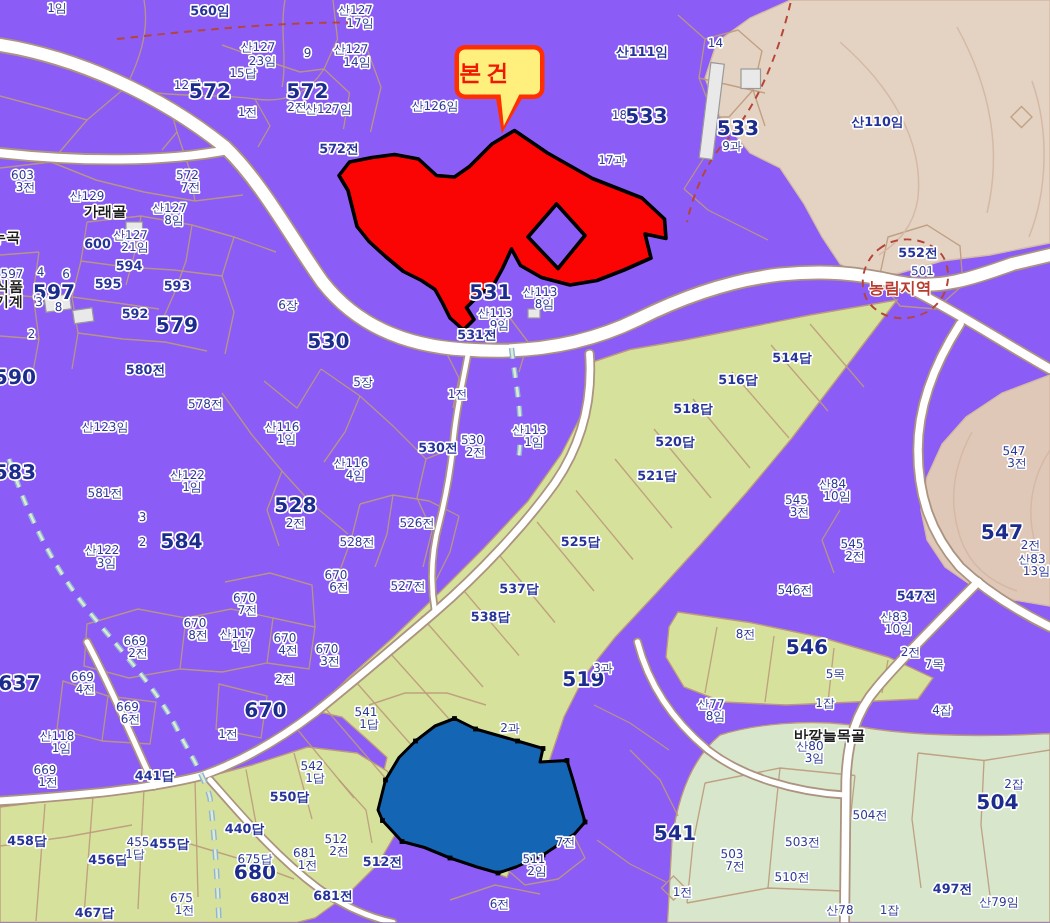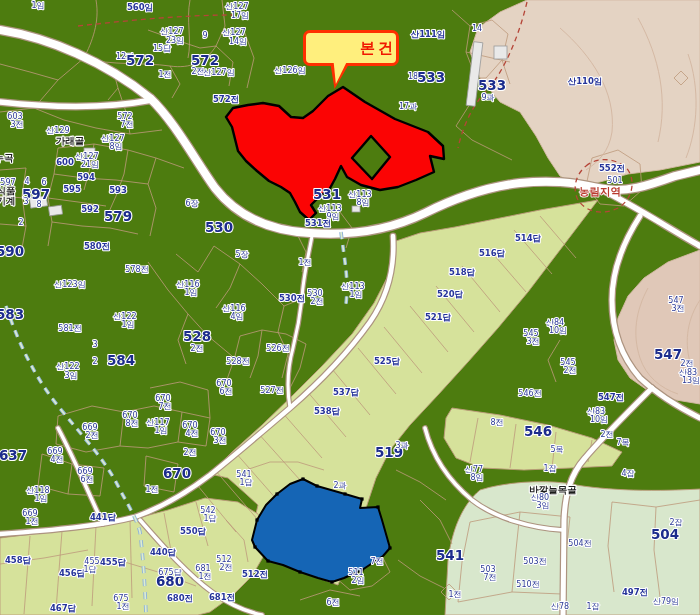--- a/index.html
+++ b/index.html
@@ -1,31 +1,31 @@
 <!DOCTYPE html>
 <html><head>
 <meta charset="utf-8">
 <style>
   html,body{margin:0;padding:0;background:#888;}
-  .stage{position:relative;width:700px;height:615px;overflow:hidden;background:#4d7c0f;
+  .stage{position:relative;width:700px;height:615px;overflow:hidden;background:#8b5cf6;
          font-family:"DejaVu Sans","Liberation Sans",sans-serif;}
   svg{position:absolute;left:0;top:0;}
   
   text{font-family:"DejaVu Sans","Liberation Sans",sans-serif;text-anchor:middle;
        paint-order:stroke;stroke:#ffffff;stroke-width:2.2px;stroke-linejoin:round;}
   text.lbl-s {font-size:8px;fill:#2c3a96;}
   text.lbl-sb{font-size:8.5px;font-weight:bold;fill:#26349a;}
   text.lbl-b {font-size:13.5px;font-weight:bold;fill:#1c2c8c;}
   text.lbl-k {font-size:9.5px;font-weight:bold;fill:#1c1c1c;}
   text.lbl-r {font-size:10.5px;font-weight:bold;fill:#b93a2e;stroke-width:1.6px;}
   
   .callout{position:absolute;left:303px;top:30px;width:54px;height:30px;background:#ffef7d;
            border:3px solid #ff2f00;border-radius:7px;display:flex;align-items:center;
-           justify-content:flex-end;font-size:15px;font-weight:bold;color:#f01800;
-           letter-spacing:3px;z-index:30;padding-left:36px;}
+           justify-content:flex-start;font-size:15px;font-weight:bold;color:#f01800;
+           letter-spacing:3px;z-index:30;}
   .tail-border{position:absolute;left:327px;top:58px;width:0;height:0;z-index:28;
            border-left:10px solid transparent;border-right:13px solid transparent;
            border-top:31px solid #ff2f00;transform:skewX(-9deg);}
   .tail-fill{position:absolute;left:331px;top:57px;width:0;height:0;z-index:31;
            border-left:7px solid transparent;border-right:9px solid transparent;
            border-top:27px solid #ffef7d;transform:skewX(-9deg);}
   
   .comp-label{position:absolute;left:255px;top:446px;width:84px;height:20px;background:#ffffff;
            border:2px solid #1b2c9c;display:flex;align-items:center;justify-content:center;
            font-size:12.5px;font-weight:bold;color:#1b2c9c;letter-spacing:1px;z-index:30;}

